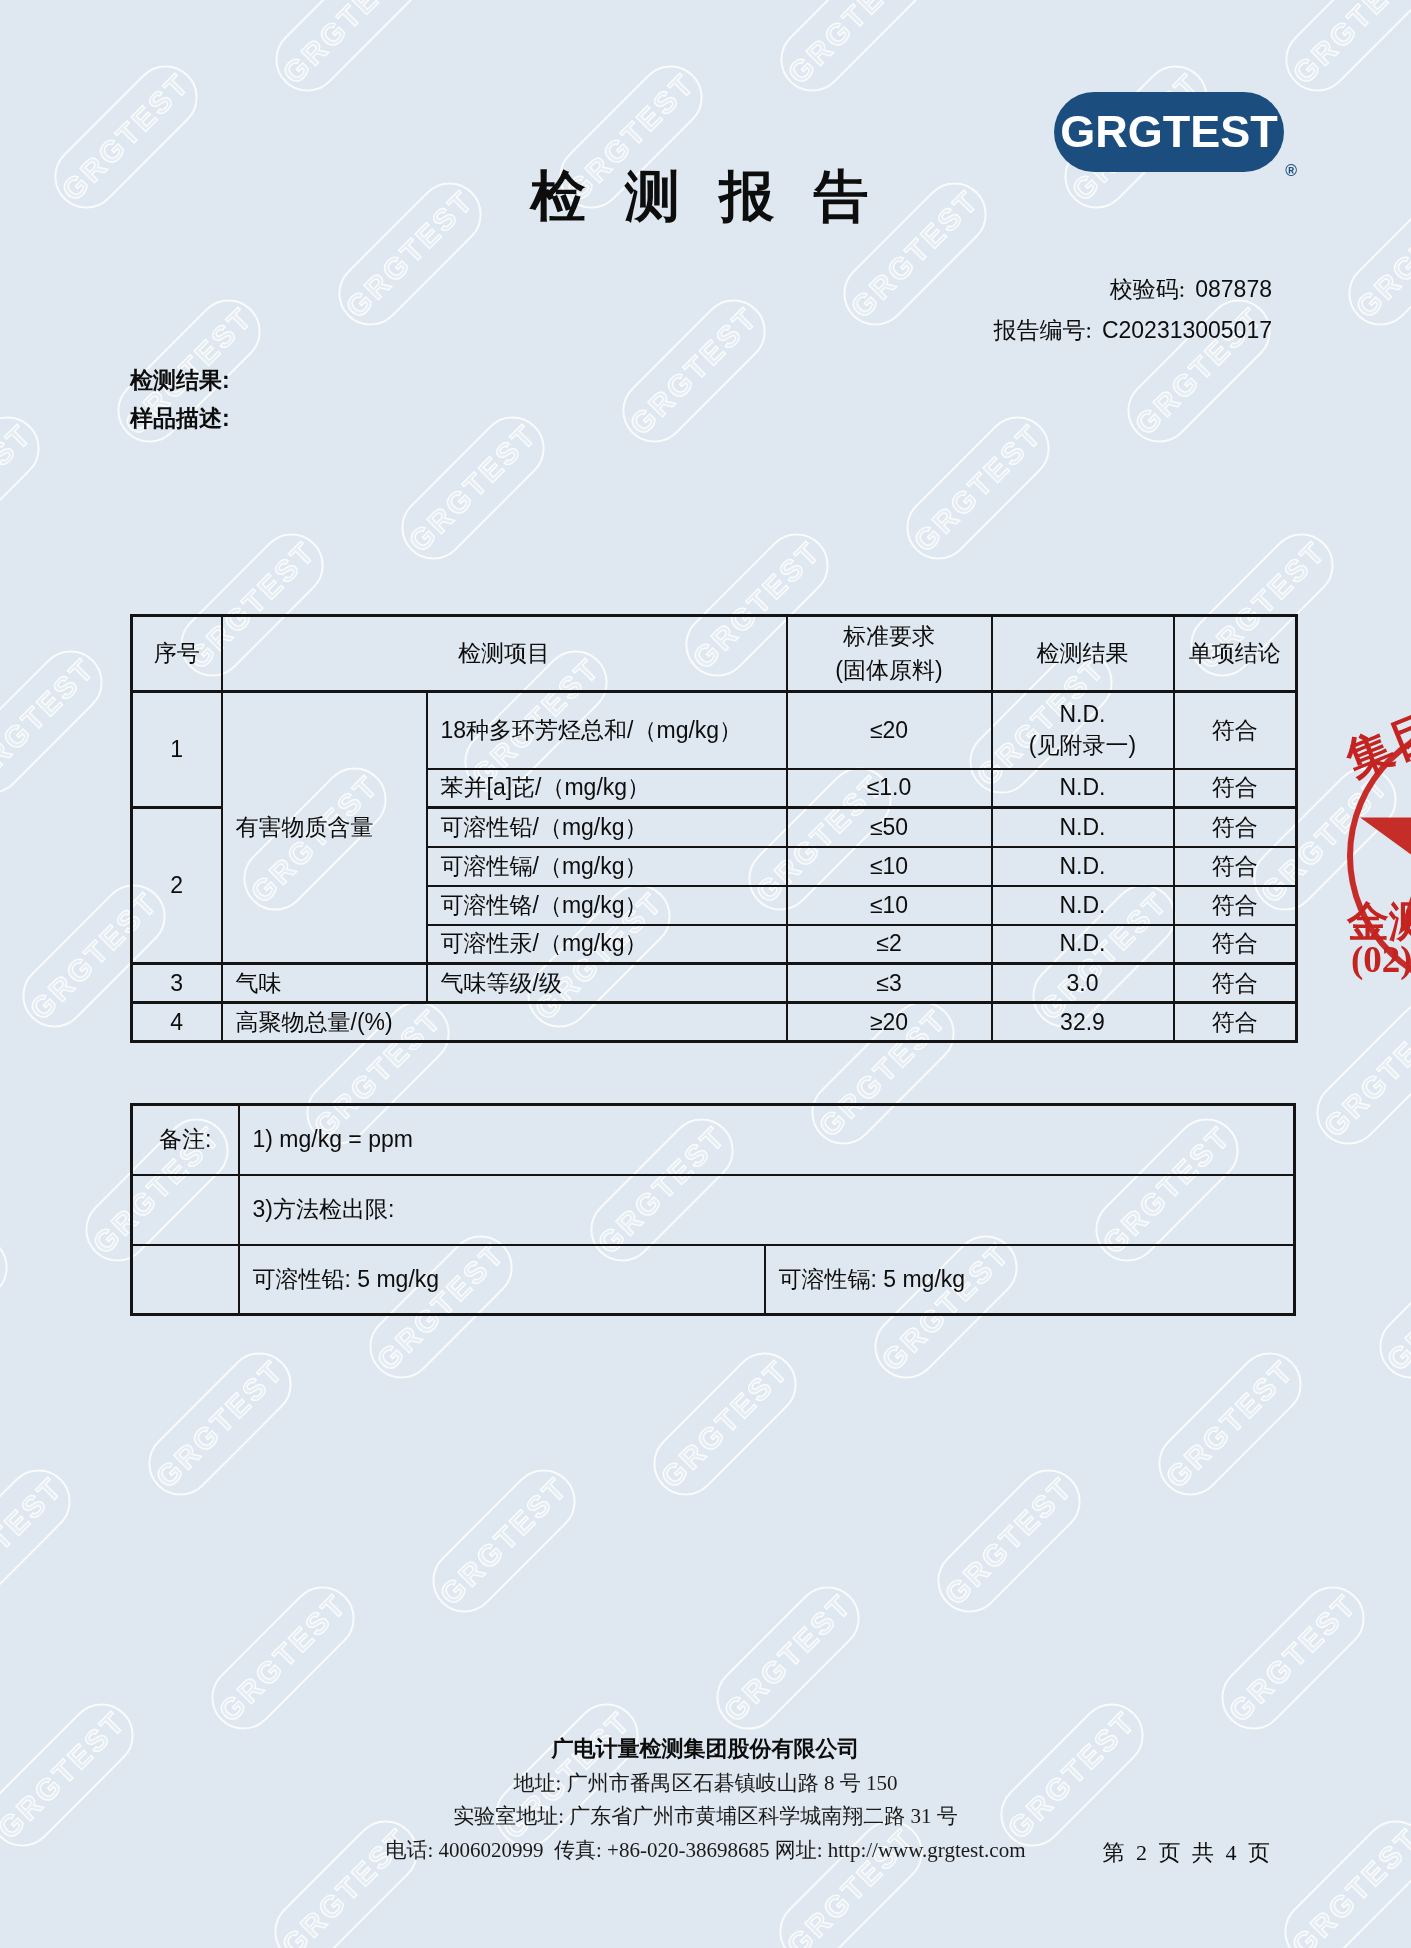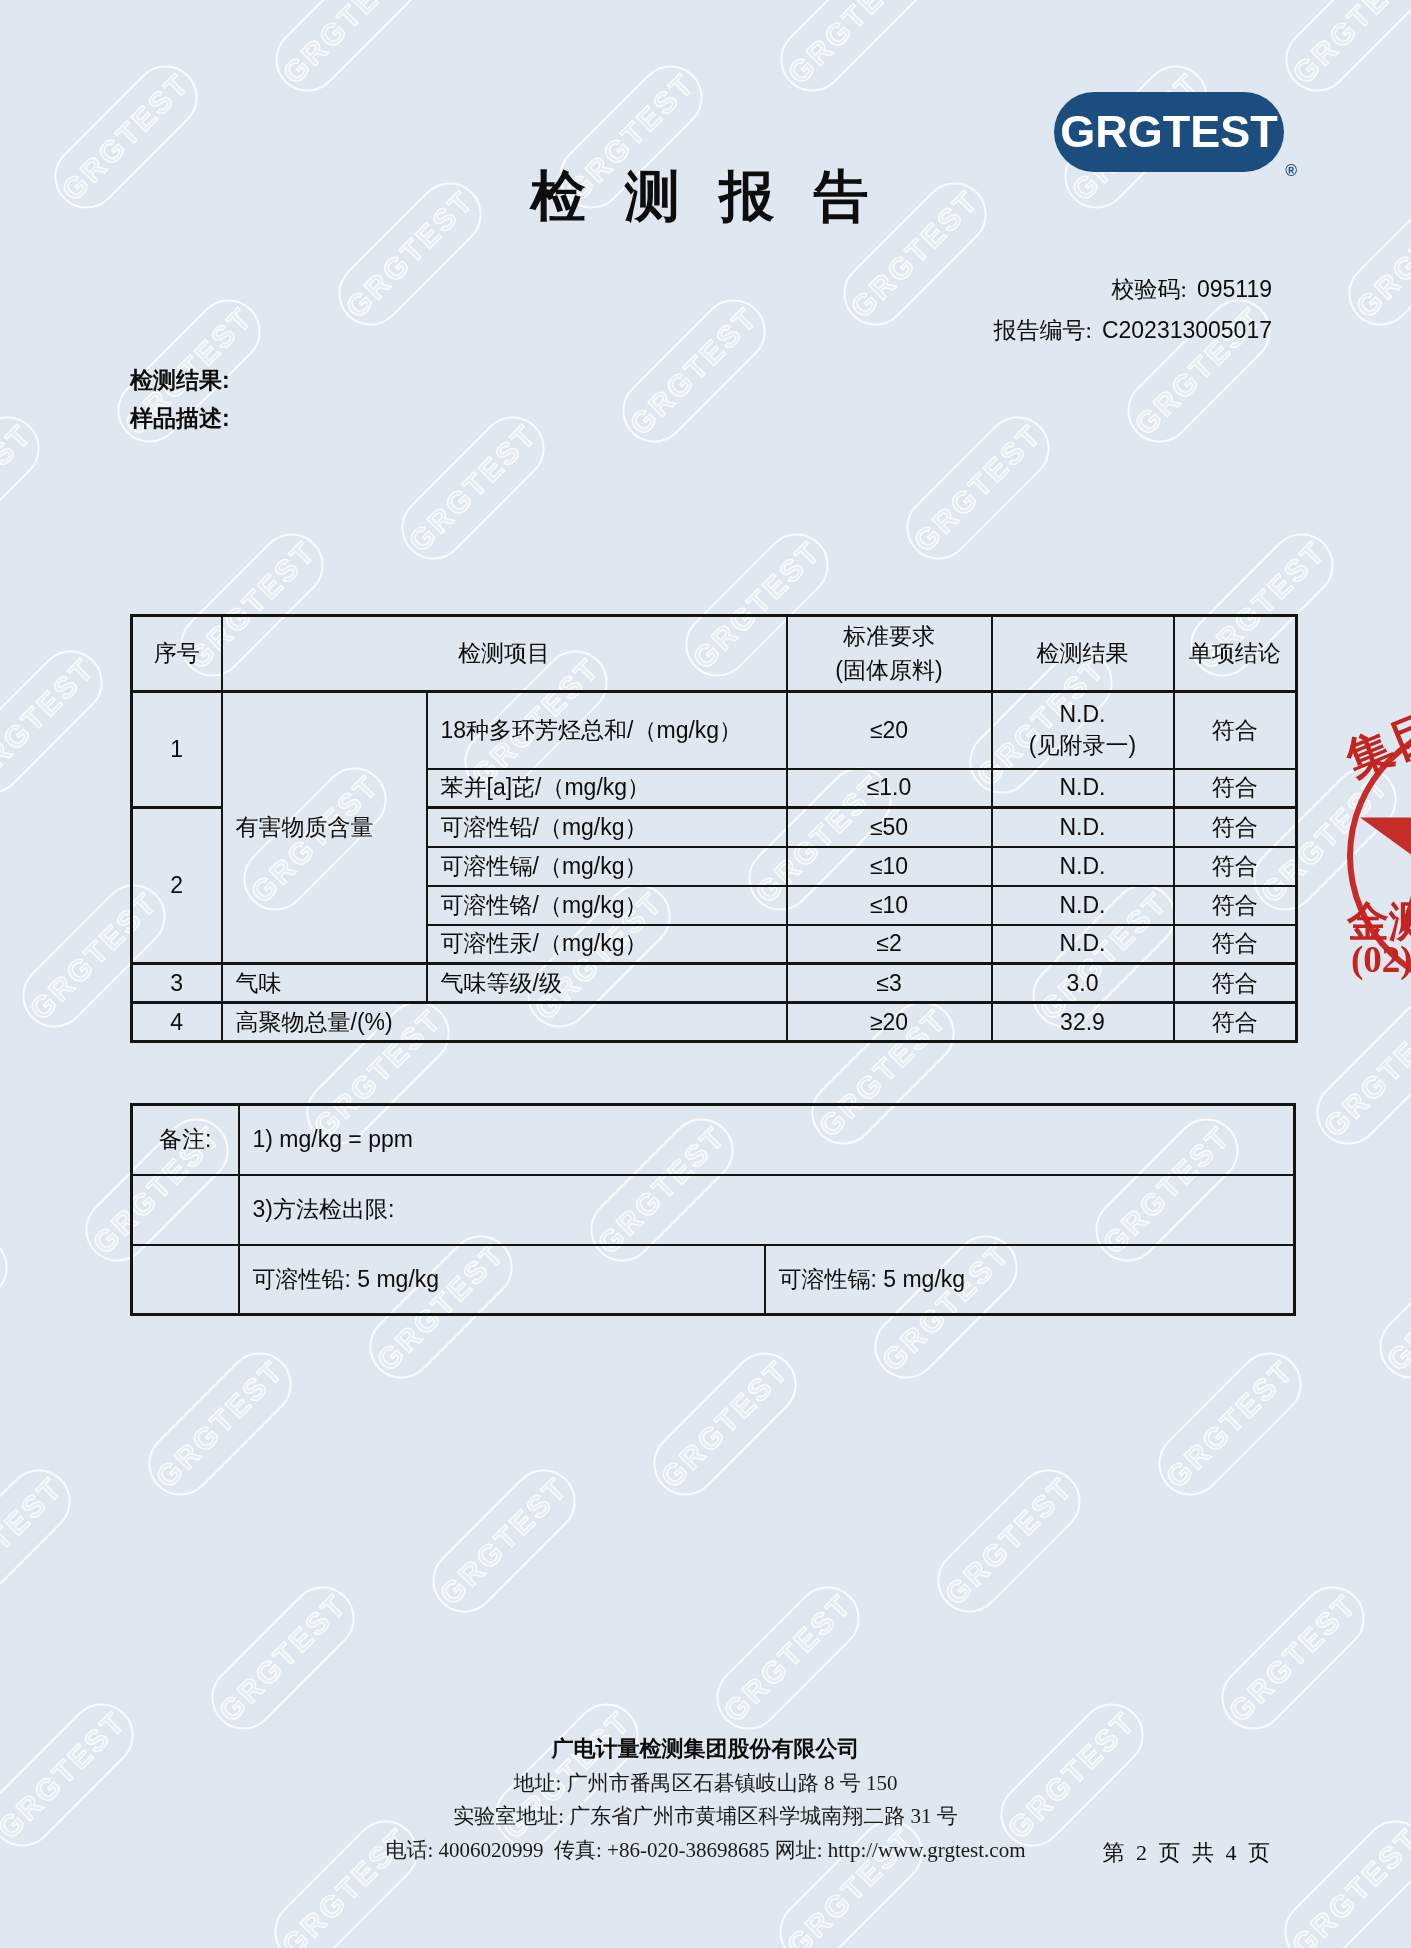--- a/index.html
+++ b/index.html
@@ -234,21 +234,21 @@
       <span>GRG</span>
         <span>TEST</span>
     </div>
     <span class="logo-r">®</span>
   </div>
 
   <h1 class="title">检 测 报 告</h1>
 
   <div class="codes">
     <div class="code-row">
-      <span class="code-label">校验码:</span><span class="code-value">095119</span>
+      <span class="code-label">校验码:</span><span class="code-value">087878</span>
     </div>
     <div class="code-row">
       <span class="code-label">报告编号:</span><span class="code-value">C202313005017</span>
     </div>
   </div>
 
   <div class="sec-label" style="top:365px">检测结果:</div>
   <div class="sec-label" style="top:403px">样品描述:</div>
 
 

